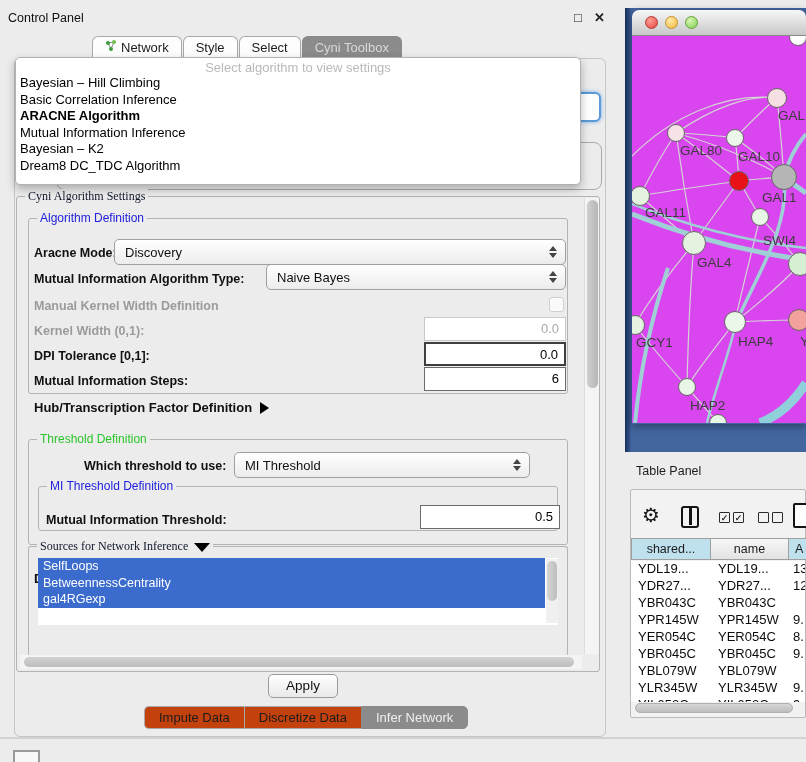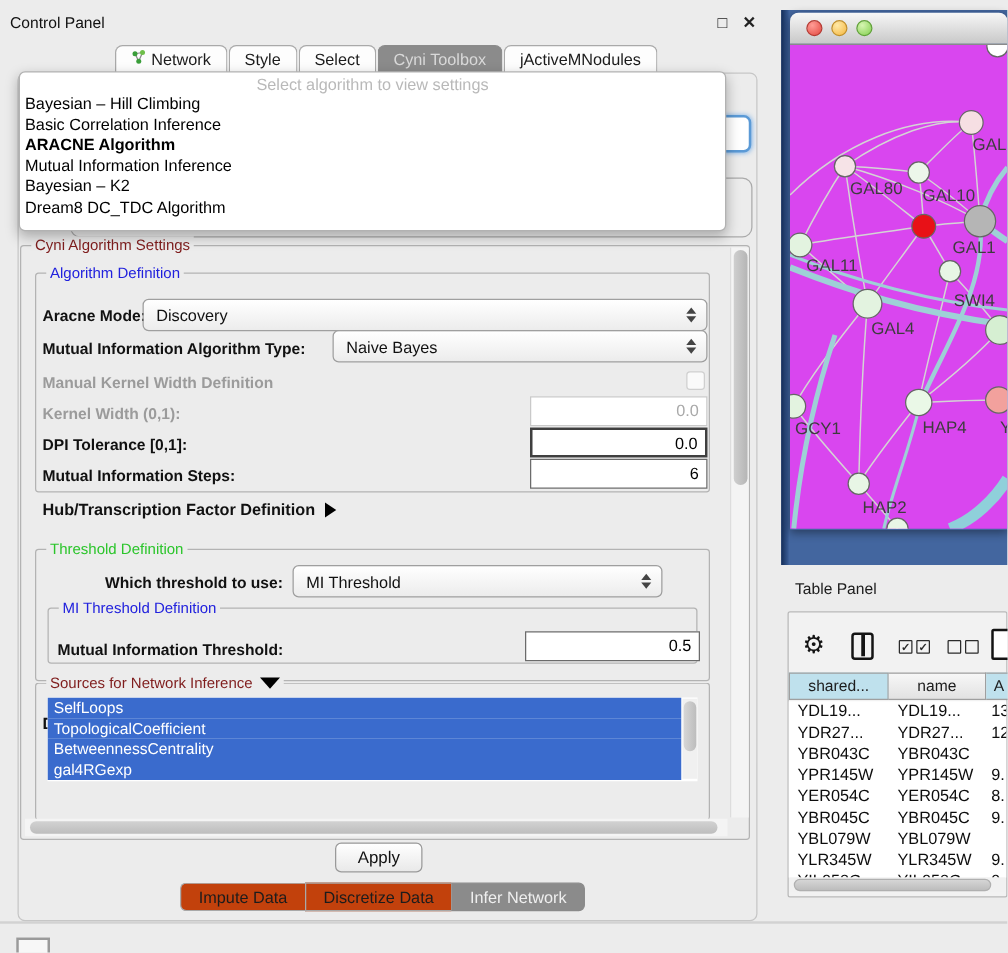--- a/index.html
+++ b/index.html
@@ -33,21 +33,21 @@
               border:1px solid #b2b2b2; border-radius:5px;
               box-shadow:0 4px 10px rgba(0,0,0,.28); z-index:60; padding-top:2px; }
   .dd-placeholder { text-align:center; color:#b9b9b9; font-size:13px; height:15px; }
   .dd-item { font-size:13px; color:#000; padding:0 4px; line-height:16.5px; white-space:nowrap; }
   .dd-item.dd-sel { font-weight:bold; }
 
   
   .group { border:1px solid #b3b3b3; border-radius:3px; }
   .legend { position:absolute; top:-8px; left:8px; background:#ececec; padding:0 3px;
             font-size:12px; white-space:nowrap; }
-  .legend.black { color:#7f1d1d; }
+  .legend.black { color:#0f172a;font-family:Liberation Serif, serif; }
   .legend.blue  { color:#2121dd; }
   .legend.green { color:#2bc52b; }
 
   .lbl  { font-size:12.5px; font-weight:bold; color:#111; white-space:nowrap; }
   .lbl.dis { color:#9b9b9b; }
 
   .combo { background:linear-gradient(#ffffff,#ececec); border:1px solid #9f9f9f;
            border-radius:5px; font-size:13px; color:#111; display:flex;
            align-items:center; padding-left:10px; }
   .combo .stepper { margin-left:auto; margin-right:8px; display:flex; flex-direction:column; gap:2px; }
@@ -159,23 +159,20 @@
   </div>
   <div class="tab">
       <span>Style</span>
     </div>
   <div class="tab">
       <span>Select</span>
     </div>
   <div class="tab selected">
       <span>Cyni Toolbox</span>
     </div>
-  <div class="tab">
-      <span>jActiveMNodules</span>
-    </div>
 </div>
 
 <div class="abs cp-body"></div>
 <div class="abs hint-combo"></div>
 <div class="abs hint-box"></div>
 
 <div class="abs dd-popup">
   <div class="dd-placeholder">Select algorithm to view settings</div>
   <div id="dd-list">
       <div class="dd-item">Bayesian – Hill Climbing</div>
@@ -245,21 +242,20 @@
   <span class="legend black">
     <span>Sources for Network Inference</span><span class="arrow-down-lg"></span>
   </span>
 </div>
 <div class="abs lbl" style="left:34px; top:571px; font-size:13px;">Data Attributes</div>
 <div class="abs attr-list" id="attr-list">
   <div class="list-vsb">
       <div class="thumb"></div>
     </div>
 <div class="attr-item">SelfLoops</div>
-    <div class="attr-item">TopologicalCoefficient</div>
     <div class="attr-item">BetweennessCentrality</div>
     <div class="attr-item">gal4RGexp</div>
   </div>
 
 <div class="abs vsb-track">
     <div class="vsb-thumb"></div>
   </div>
 <div class="abs hsb-track">
     <div class="hsb-thumb"></div>
   </div>

